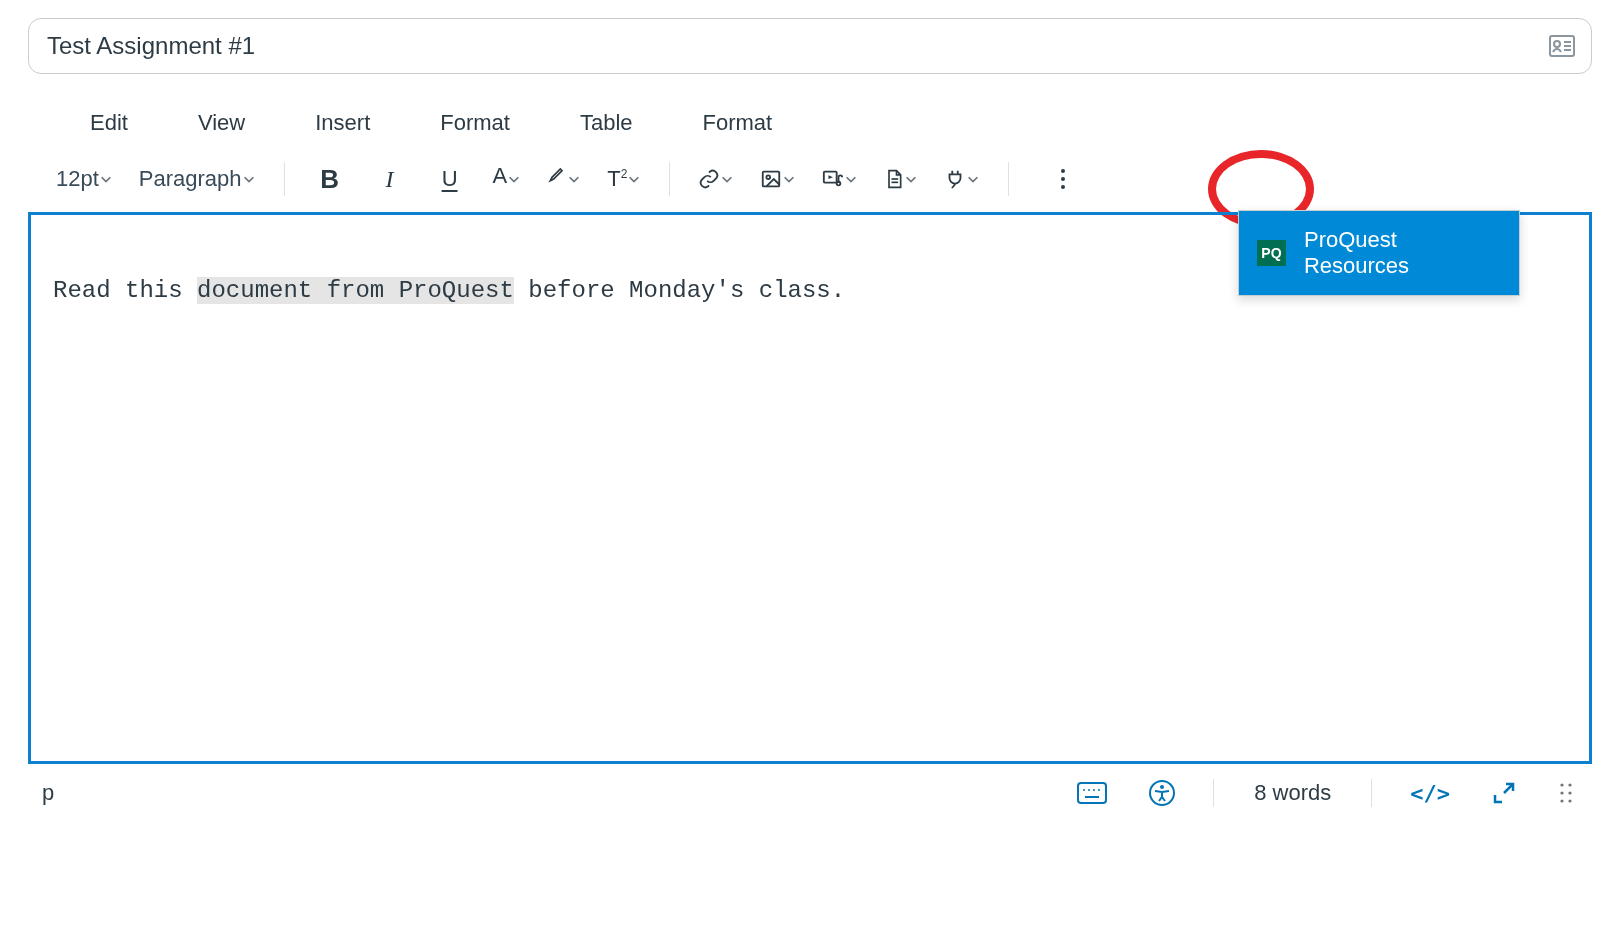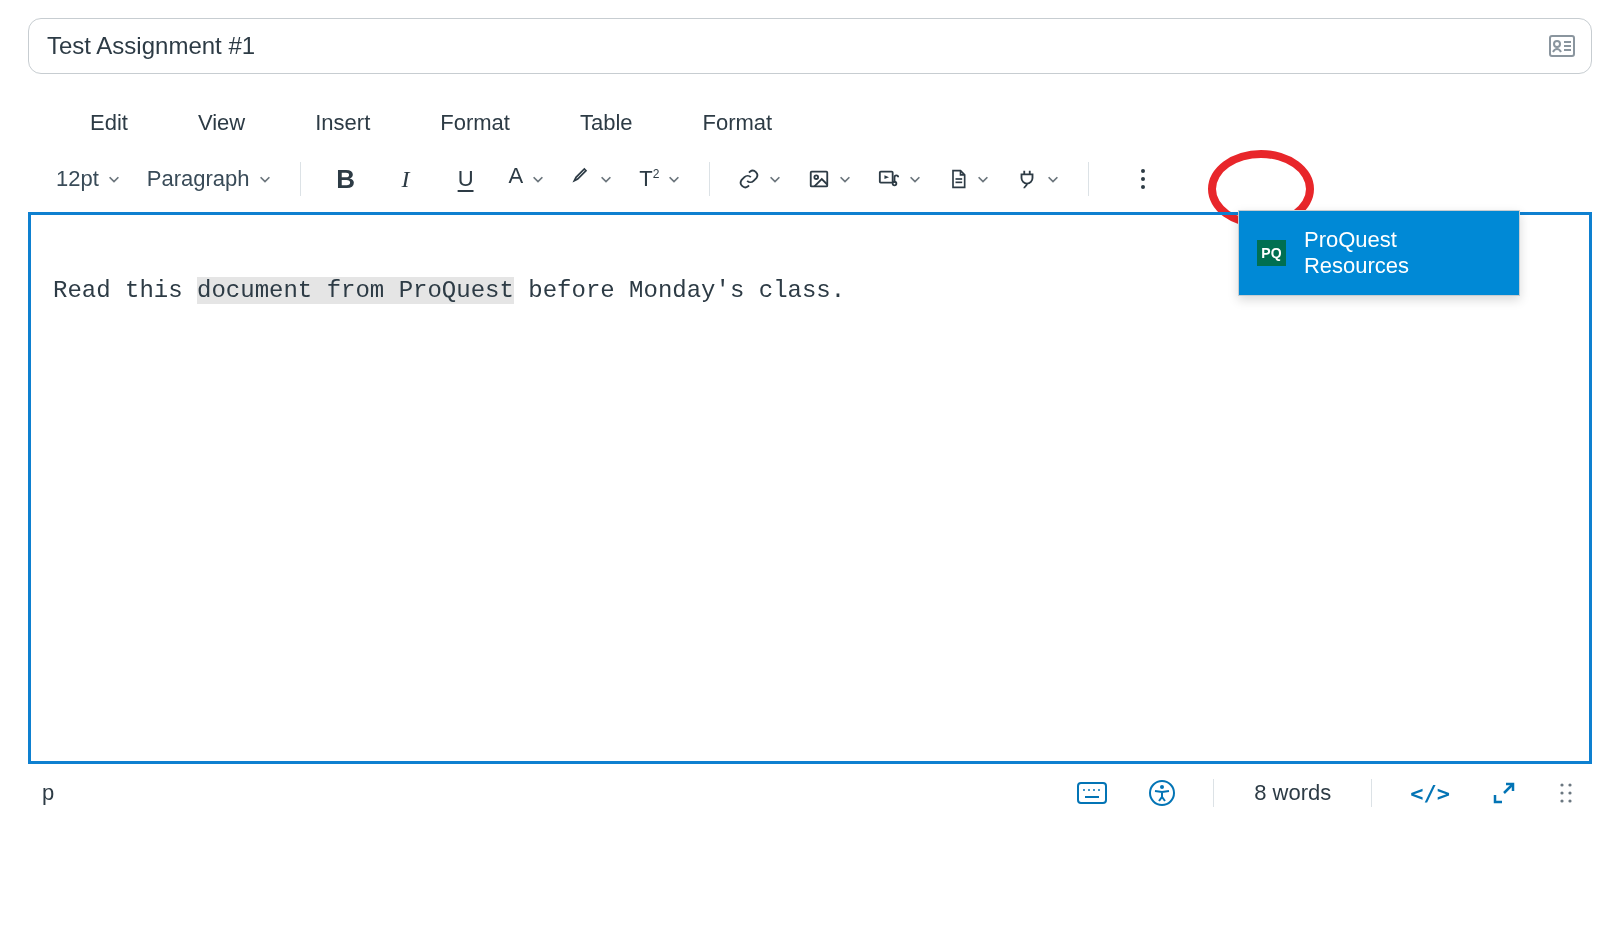--- a/index.html
+++ b/index.html
@@ -85,21 +85,20 @@
     flex: 0 0 auto;
   }
   .tool-btn {
     border: none;
     background: none;
     cursor: pointer;
     padding: 4px 6px;
     color: var(--text);
     display: flex;
     align-items: center;
-    gap: 8px;
     font-size: 22px;
     line-height: 1;
   }
   .tool-btn.square {
     width: 46px;
     justify-content: center;
   }
   .tool-label { font-size: 22px; color: var(--muted); }
   .icon { display: inline-flex; }
   .icon svg { display: block; }

